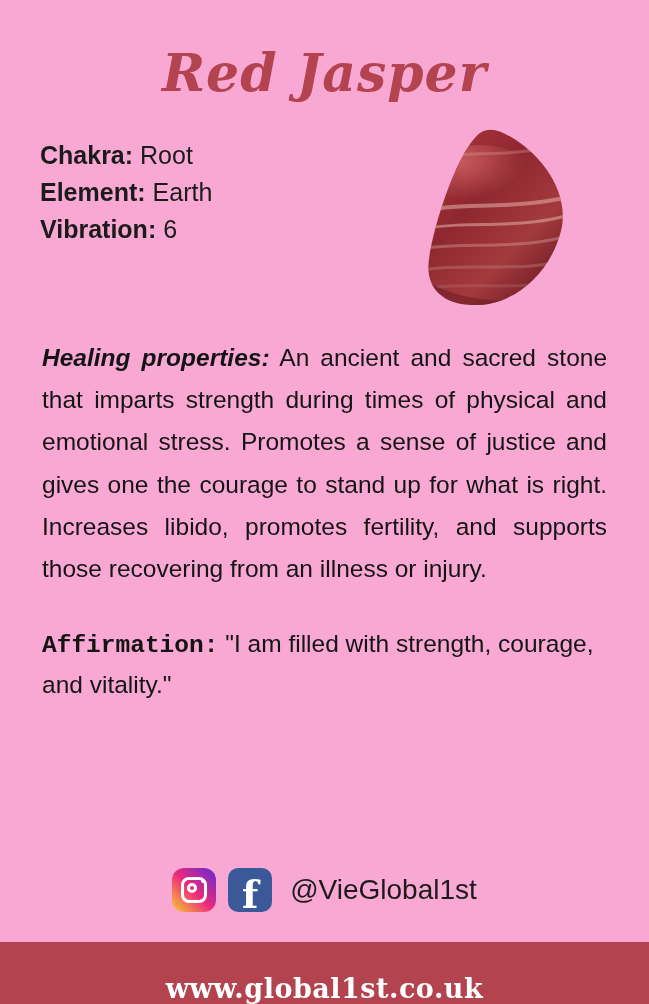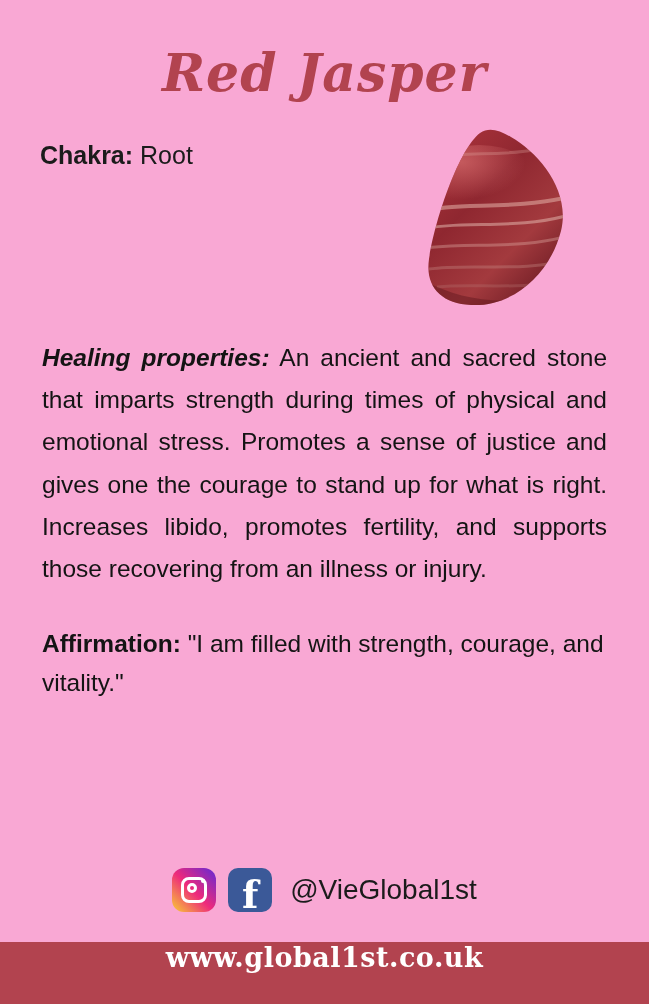--- a/index.html
+++ b/index.html
@@ -87,20 +87,21 @@
   }
   .affirmation {
     padding: 34px 42px 0 42px;
     box-sizing: border-box;
     font-size: 24.5px;
     line-height: 1.6;
     color: #141414;
   }
   .affirmation .lead {
     font-weight: bold;
+    font-family: Liberation Mono, monospace;
   }
   .social {
     margin-top: auto;
     display: flex;
     flex-direction: row;
     align-items: center;
     justify-content: center;
     gap: 12px;
     padding-bottom: 30px;
   }
@@ -164,21 +165,21 @@
   }
   .handle {
     font-size: 28px;
     color: #1b1b1b;
     margin-left: 6px;
   }
   .footer {
     background: #b2434f;
     height: 62px;
     display: flex;
-    align-items: flex-start;
+    align-items: flex-end;
     justify-content: center;
   }
   .footer-text {
     color: #ffffff;
     font-family: "DejaVu Serif", serif;
     font-weight: bold;
     font-size: 27px;
     letter-spacing: 0.5px;
   }
 </style>
@@ -187,20 +188,28 @@
 
 <div class="card">
 
   <h1 class="title">Red Jasper</h1>
 
   <div class="top-section">
     <div class="attrs">
       <div class="attr-line">
         <span class="k">Chakra:</span>
         <span>Root</span>
+      </div>
+      <div class="attr-line">
+        <span class="k">Element:</span>
+        <span>Earth</span>
+      </div>
+      <div class="attr-line">
+        <span class="k">Vibration:</span>
+        <span>6</span>
       </div>
     </div>
 
     <div class="stone-wrap">
       <div class="stone">
         <svg viewBox="0 0 152 182" xmlns="http://www.w3.org/2000/svg" aria-hidden="true">
           <defs>
             <linearGradient id="stoneGrad" x1="0.15" y1="0.05" x2="0.85" y2="0.95">
               <stop offset="0%" stop-color="#a8323a"></stop>
               <stop offset="35%" stop-color="#8f2730"></stop>

